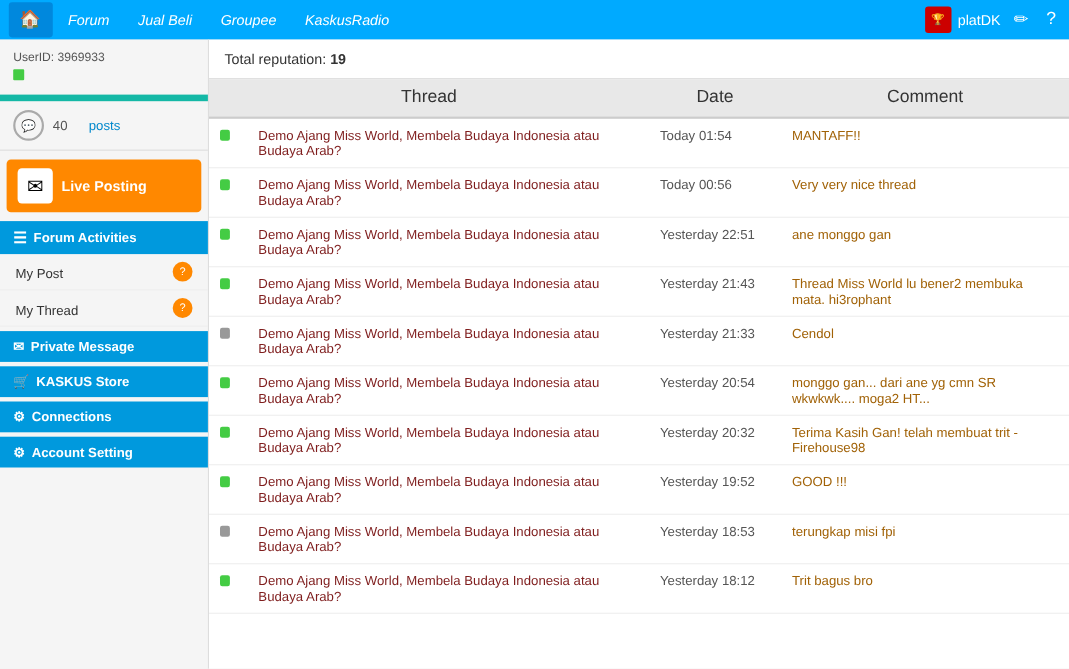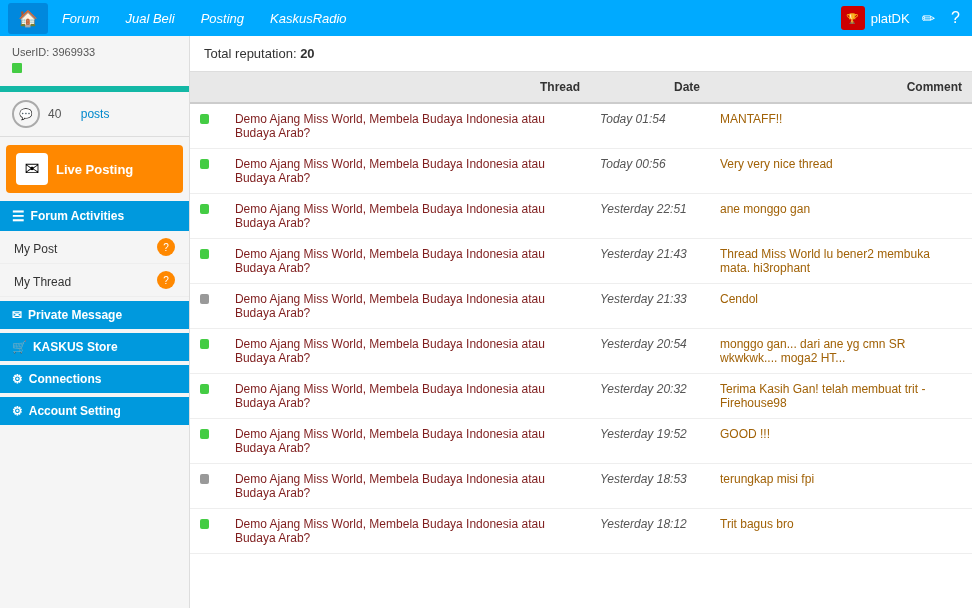--- a/index.html
+++ b/index.html
@@ -186,36 +186,36 @@
 
     .thread-table {
       width: 100%;
       border-collapse: collapse;
     }
     .thread-table thead tr {
       background: #e8e8e8;
     }
     .thread-table thead th {
       padding: 8px 10px;
-      text-align: right;
-      font-size: 12px;
-      font-weight: bold;
+      text-align: center;
+      font-size: 16px;
+      font-weight: normal;
       color: #333;
       border-bottom: 2px solid #ccc;
     }
     .thread-table tbody tr {
       border-bottom: 1px solid #eee;
     }
     .thread-table tbody td {
       padding: 8px 10px;
       font-size: 12px;
       vertical-align: top;
     }
     .thread-link { color: #7f1d1d; text-decoration: none; margin-left: 20px; }
-    .date-cell { color: #555; white-space: nowrap; font-style: italic; }
+    .date-cell { color: #555; white-space: nowrap; }
     .comment-cell { color: #a16207; }
     .status-dot {
       width: 10px; height: 10px;
       border-radius: 2px;
       display: inline-block;
       margin-top: 2px;
     }
     .dot-green { background: #44cc44; }
     .dot-gray { background: #999999; }
 
@@ -224,21 +224,21 @@
     .th-comment { }
   </style>
 </head>
 <body>
 
 <nav class="top-nav">
   <div class="top-nav-left">
     <div class="top-nav-home">🏠</div>
     <div class="top-nav-item">Forum</div>
     <div class="top-nav-item">Jual Beli</div>
-    <div class="top-nav-item">Posting</div>
+    <div class="top-nav-item">Groupee</div>
     <div class="top-nav-item">KaskusRadio</div>
   </div>
   <div class="top-nav-right">
     <div class="top-nav-user">
       <div class="top-nav-avatar">🏆</div>
       <span>platDK</span>
     </div>
     <span class="top-nav-icon">✏</span>
     <span class="top-nav-icon">?</span>
   </div>
@@ -295,21 +295,21 @@
 
     <div class="sidebar-account">
       <span>⚙</span>
       <span>Account Setting</span>
     </div>
   </aside>
 
   <main class="main-content">
     <div class="reputation-bar">
       <span>Total reputation:</span>
-      <span class="rep-count">20</span>
+      <span class="rep-count">19</span>
     </div>
 
     <table class="thread-table">
       <thead>
         <tr>
           <th class="th-thread">Thread</th>
           <th class="th-date">Date</th>
           <th class="th-comment">Comment</th>
         </tr>
       </thead>

